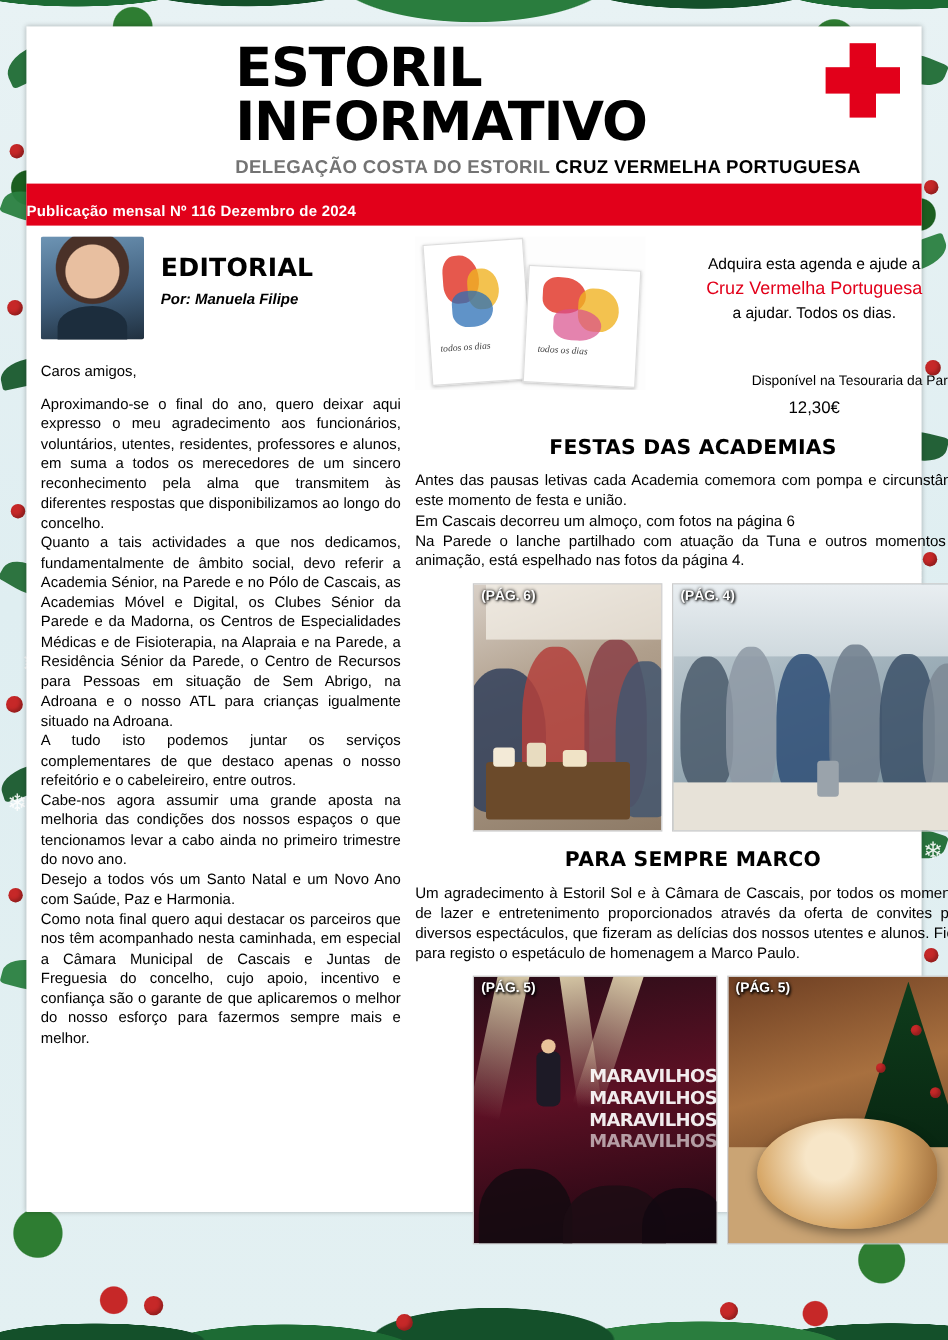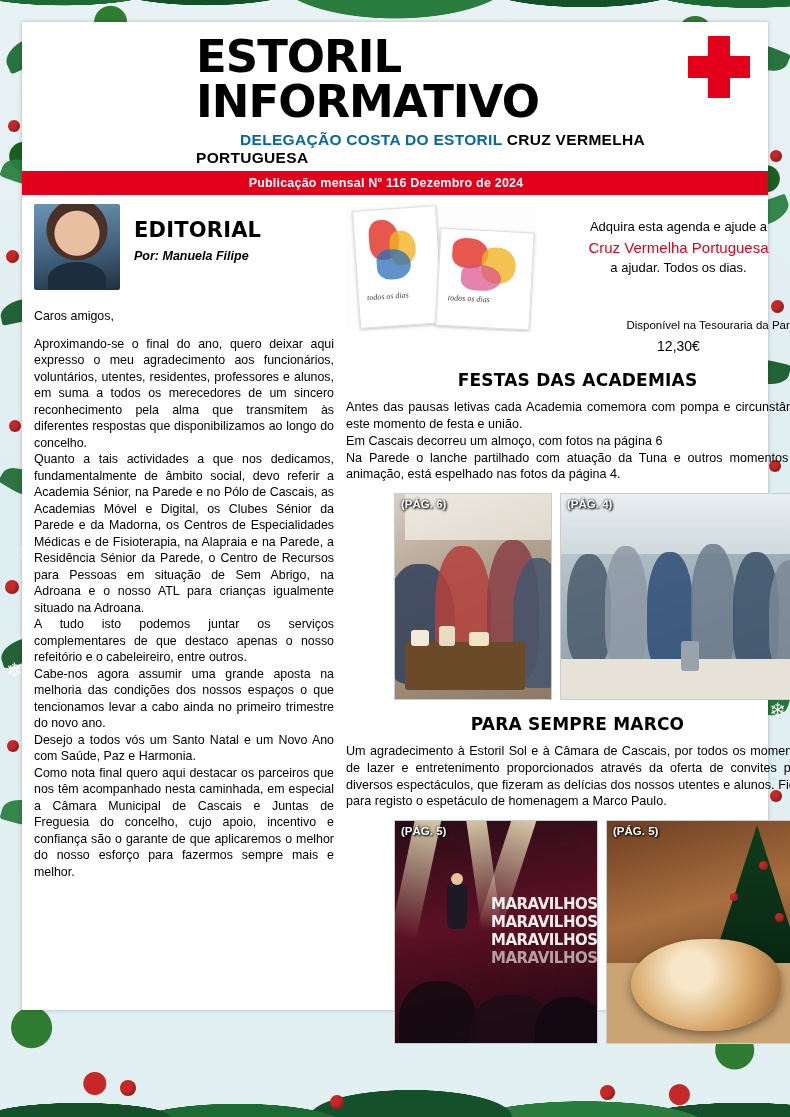--- a/index.html
+++ b/index.html
@@ -99,44 +99,44 @@
     line-height: 1;
     margin-left: 160px;
   }
   .masthead-sub {
     margin-left: 160px;
     margin-top: 7px;
     font-size: 15.5px;
     font-weight: bold;
     letter-spacing: .3px;
   }
-  .sub-red { color: #0369a1; margin-left: 44px; }
+  .sub-red { color: #737373; }
   .sub-black { color: #000; }
   .cross {
     position: absolute;
     right: 18px;
     top: 14px;
     width: 62px;
     height: 62px;
   }
   .cross:before, .cross:after {
     content: "";
     position: absolute;
     background: #e2001a;
   }
   .cross:before { left: 20px; top: 0; width: 22px; height: 62px; }
   .cross:after  { left: 0; top: 20px; width: 62px; height: 22px; }
 
   .redbar {
     background: #e2001a;
     color: #fff;
-    text-align: center;
+    text-align: left;
     font-size: 12.5px;
     font-weight: bold;
-    padding: 5px 18px 5px 0;
+    padding: 16px 18px 5px 0;
     letter-spacing: .2px;
   }
 
   
   .content {
     display: flex;
     gap: 12px;
     padding: 9px 12px 10px 12px;
   }
   .col-left { width: 300px; flex: none; }

